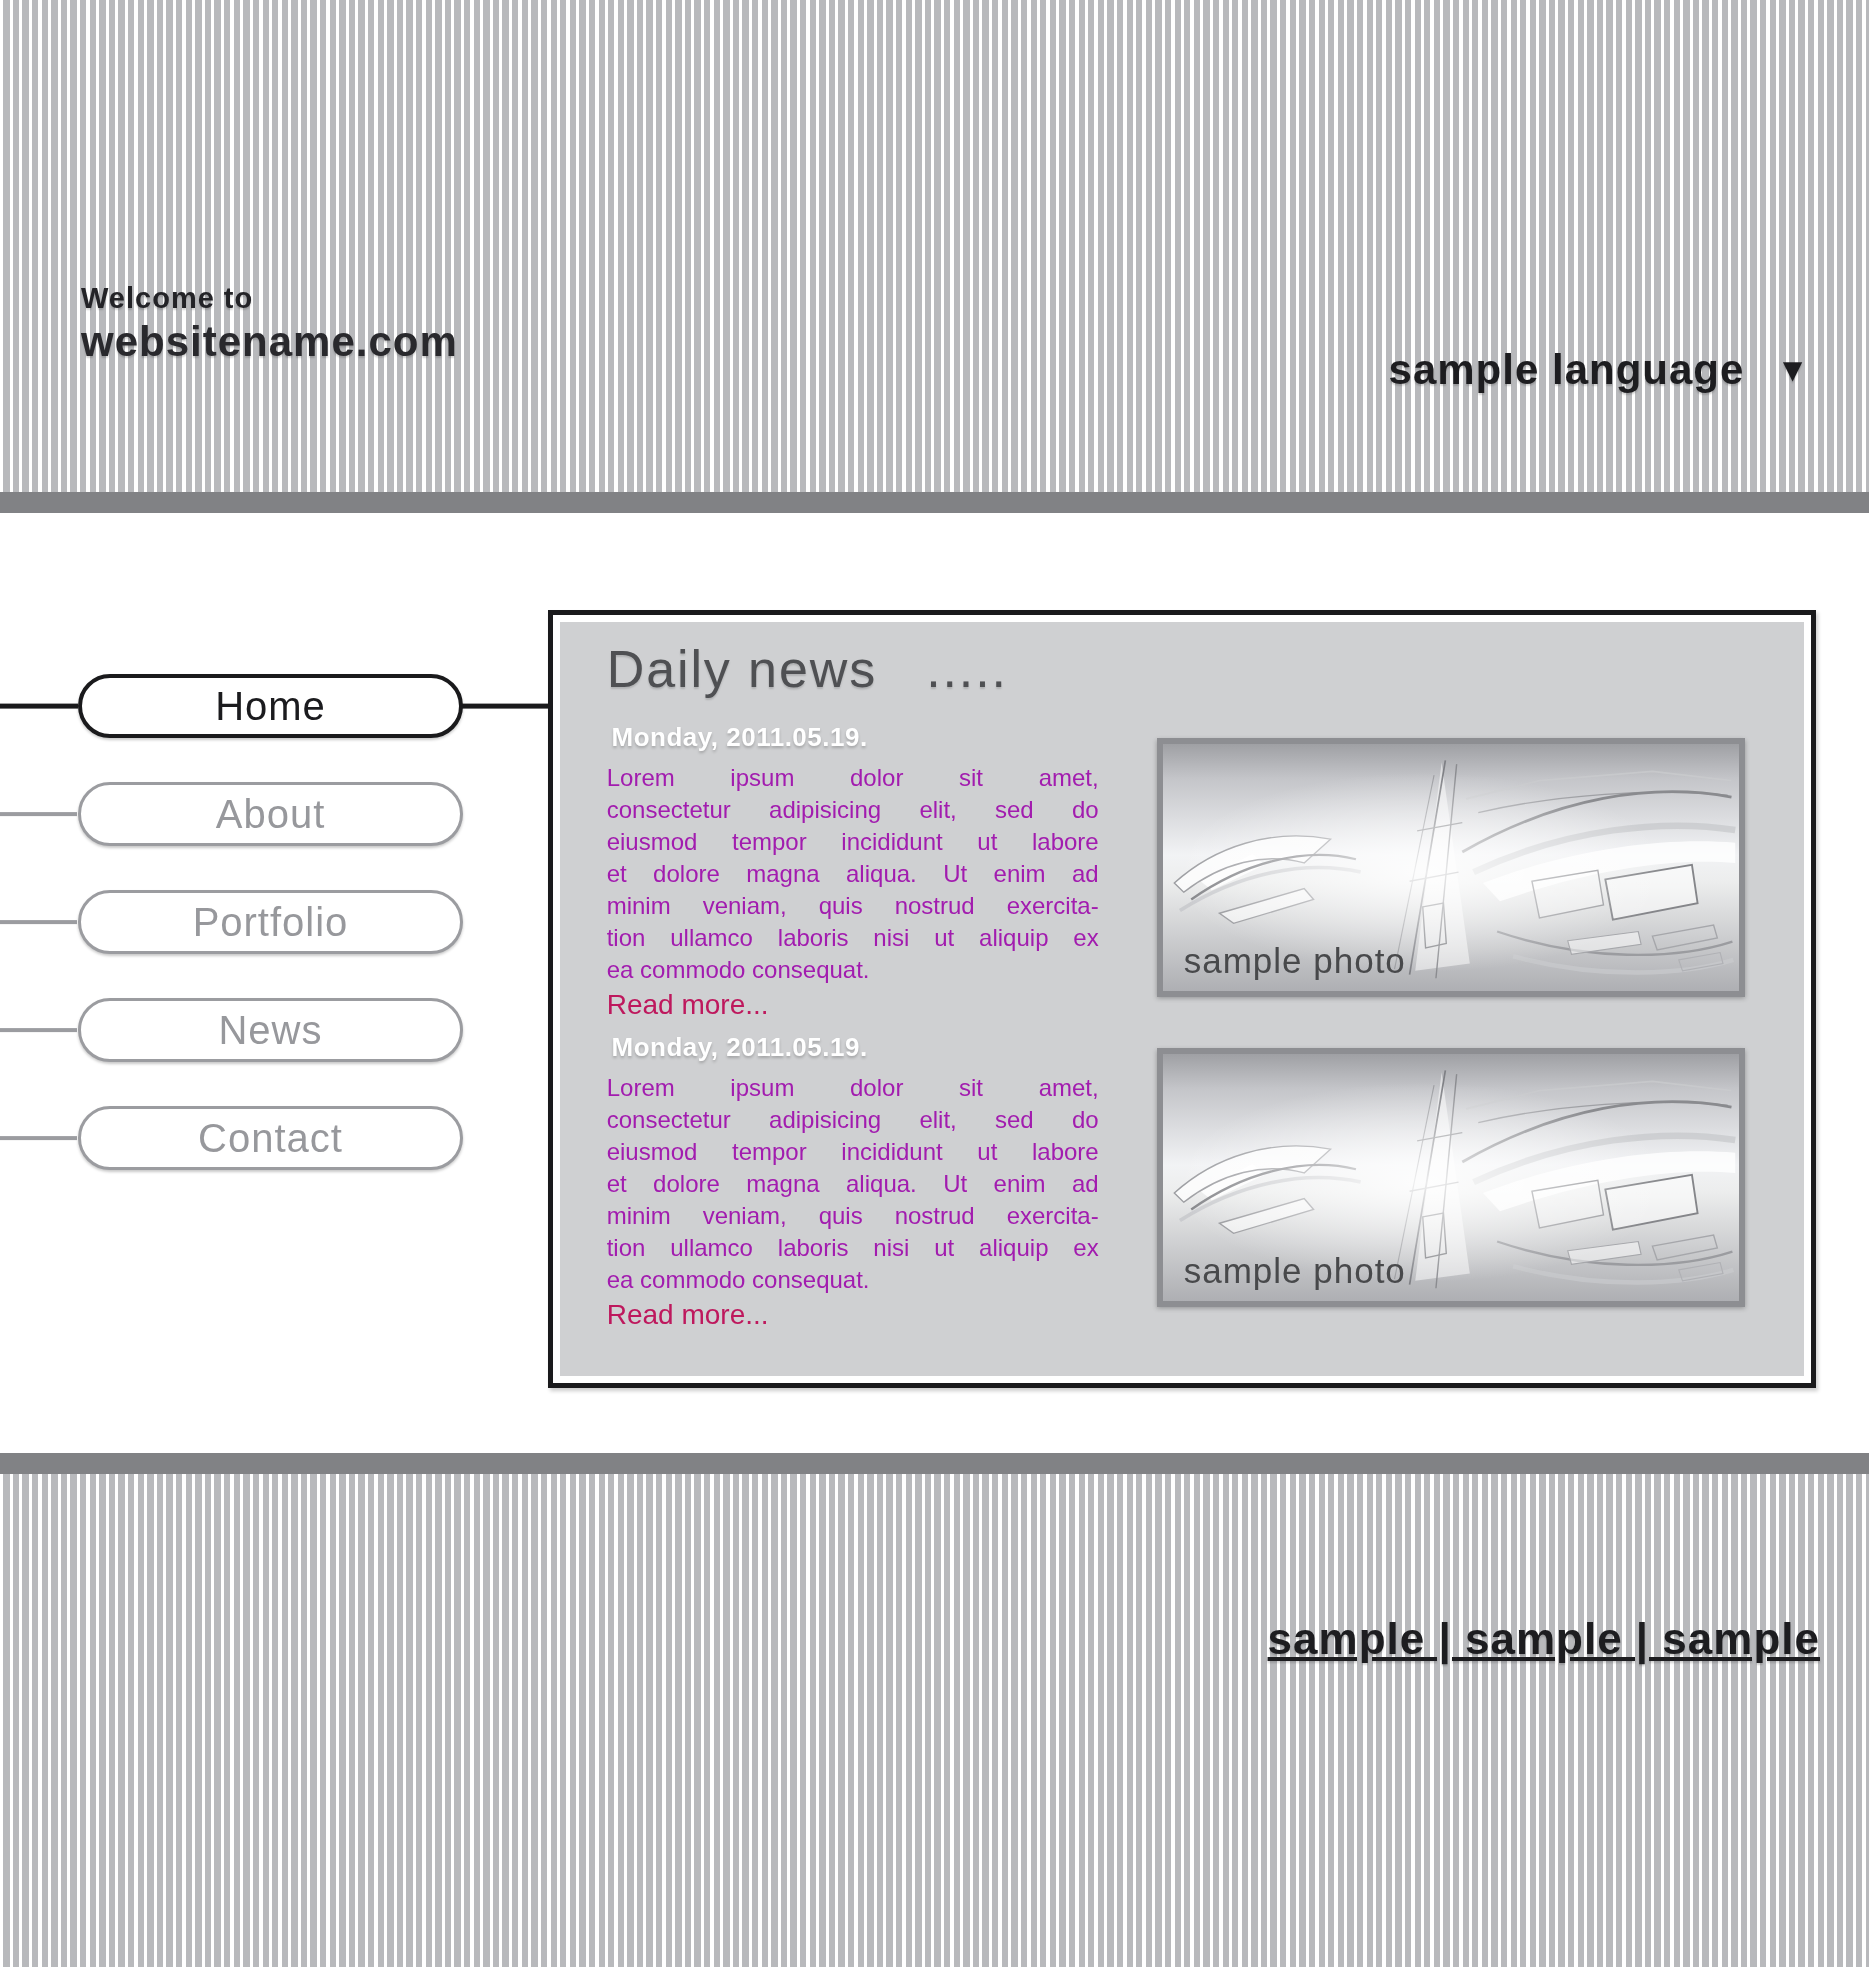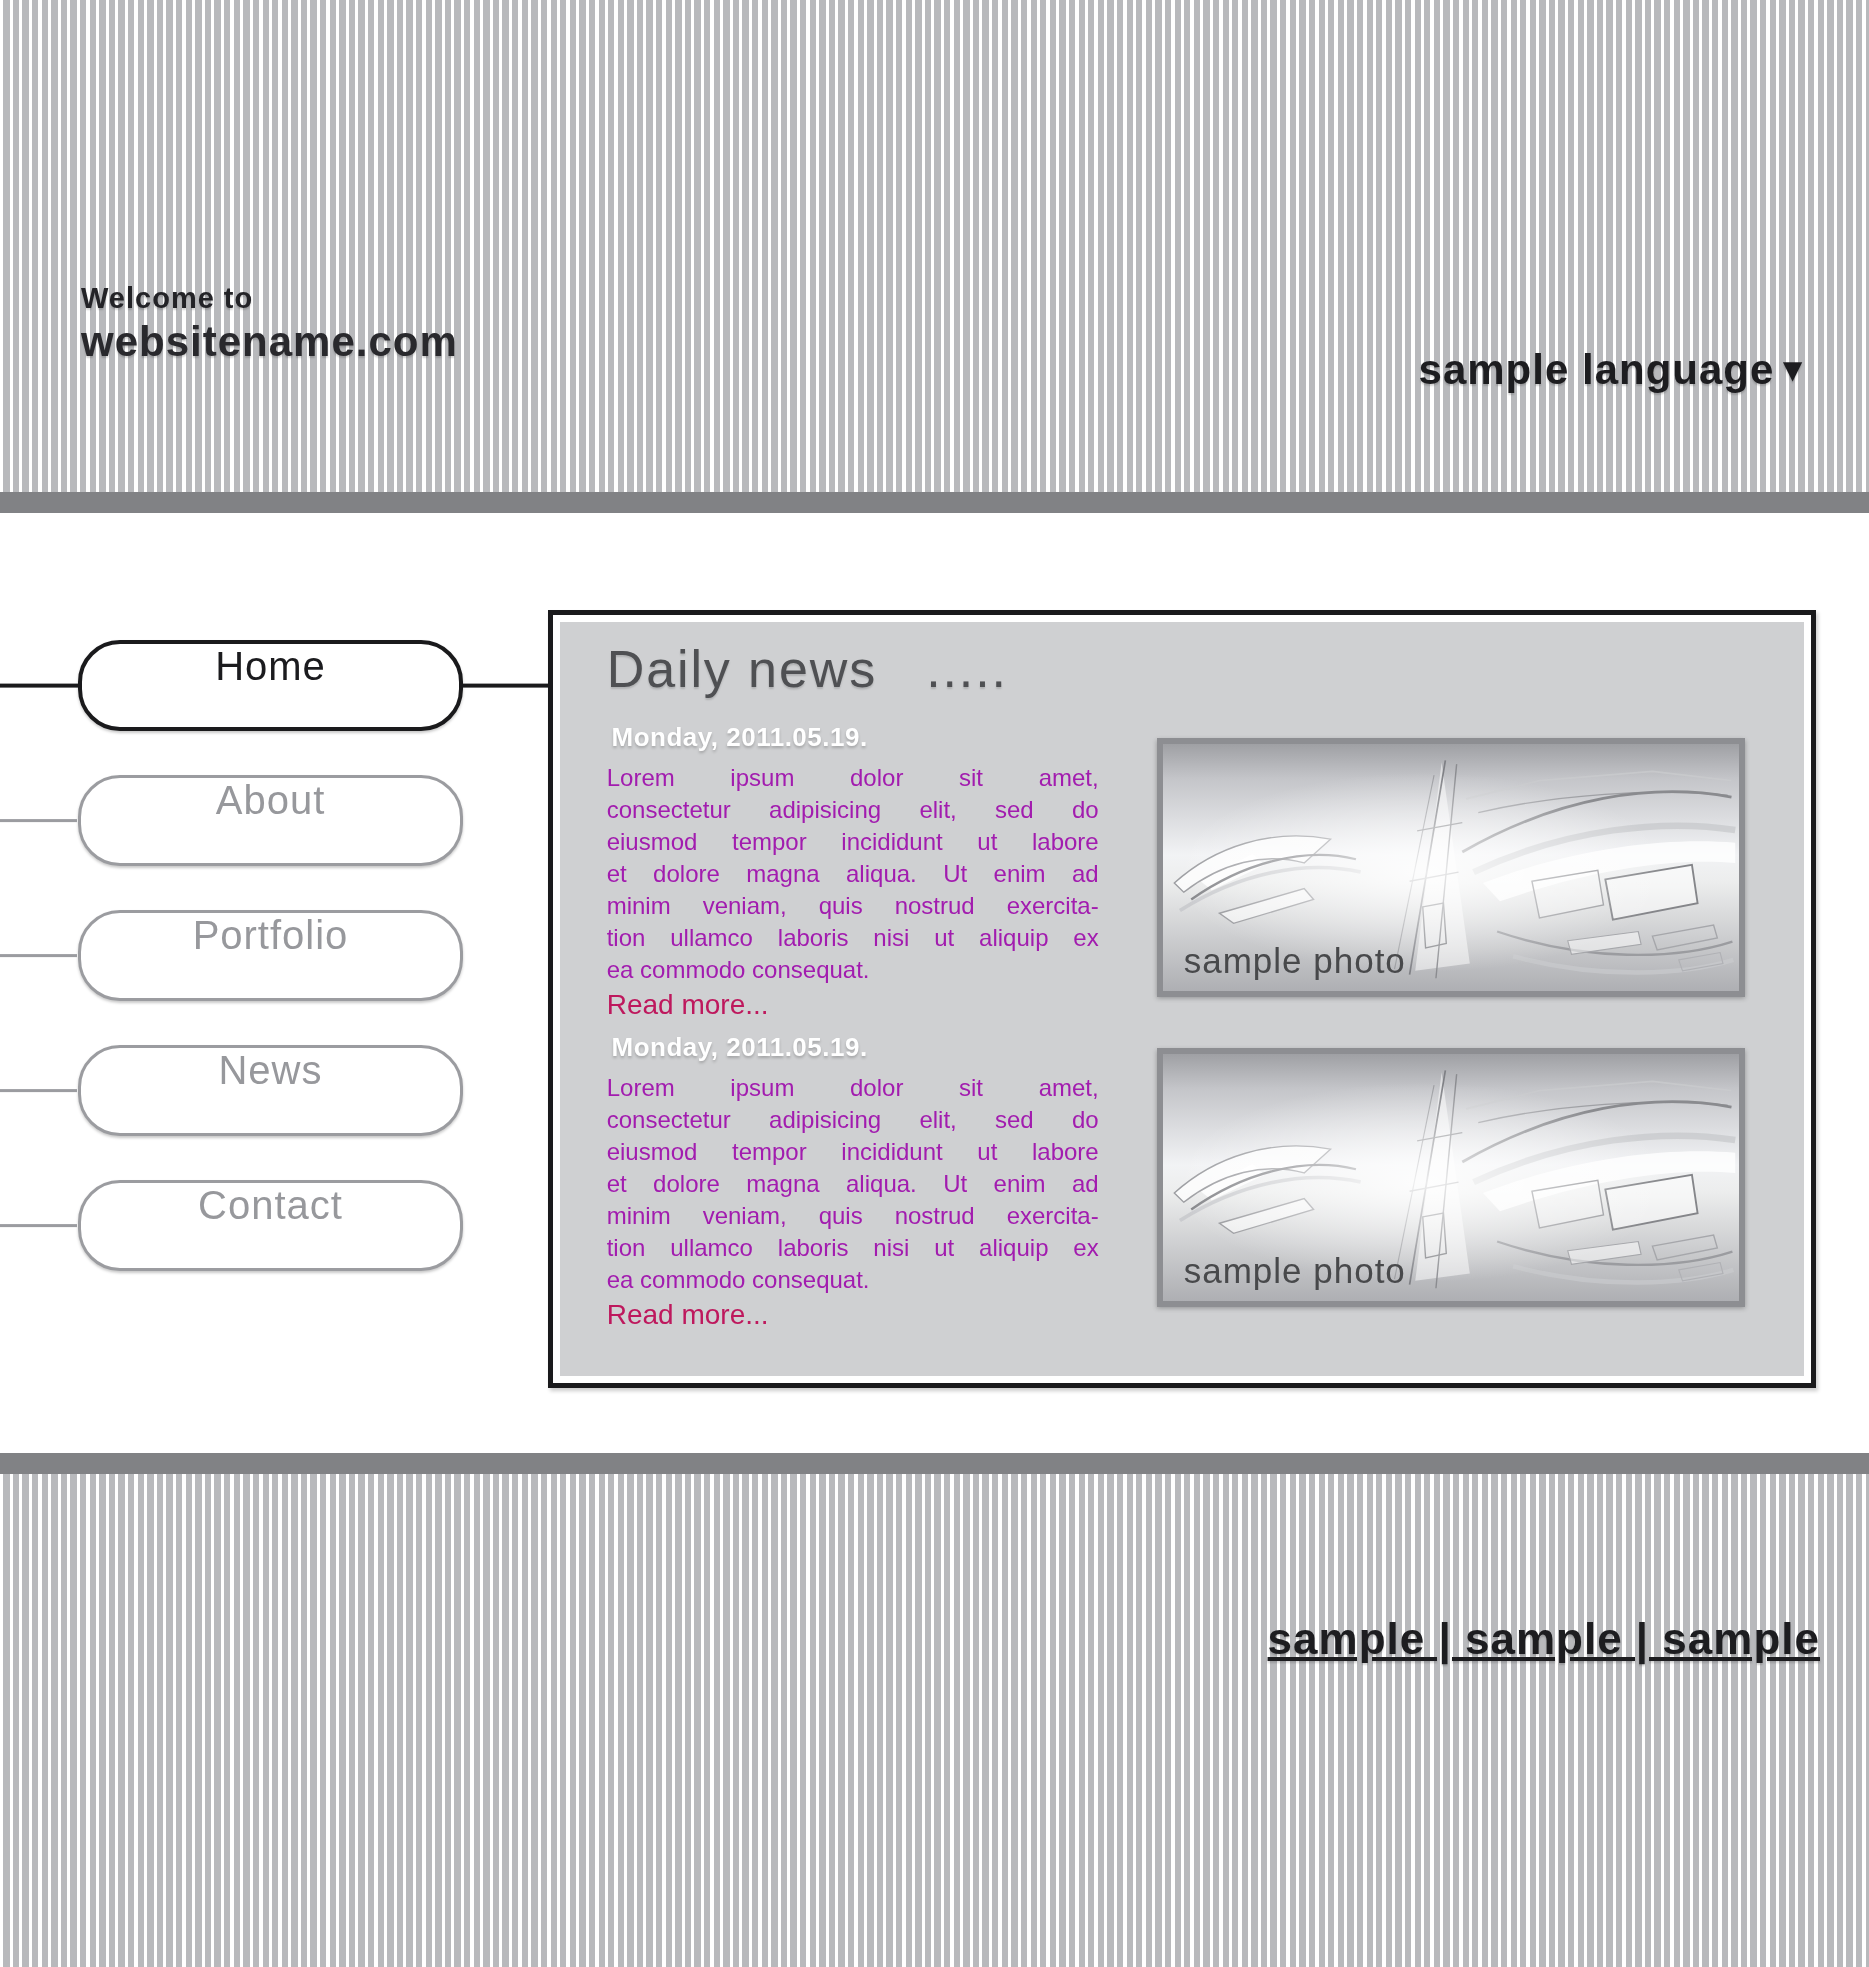--- a/index.html
+++ b/index.html
@@ -25,35 +25,36 @@
   .footer-bar { top:1453px; }
 
   
   .welcome-block { position:absolute; left:81px; top:282px; color:#232327; }
   .welcome-line1 { font-size:29px; font-weight:bold; letter-spacing:1px; text-shadow:0 1.9px 1.9px rgba(0,0,0,.18); }
   .welcome-line2 { font-size:42px; font-weight:bold; letter-spacing:1px; margin-top:3px; color:#29292d; text-shadow:0 1.9px 1.9px rgba(0,0,0,.18); }
   .language-select {
     position:absolute; right:60px; top:346px;
     font-size:42px; font-weight:bold; color:#1d1d20;
     letter-spacing:1px; cursor:pointer; text-shadow:0 1.9px 1.9px rgba(0,0,0,.18);
-    display:flex; align-items:center; gap:2px;
+    display:flex; align-items:center; gap:32px;
   }
   .language-select .arrow { font-size:33px; }
 
   
   .nav-list { position:absolute; left:78px; top:640px; list-style:none; }
   .pill {
     position:relative;
-    width:385px; height:91px; margin-bottom:44px;
+    width:385px; height:64px; margin-bottom:44px;
     background:#ffffff;
     border:3.8px solid #9b9ca0; border-radius:42px;
-    display:flex; justify-content:center;
+    display:flex; align-items:center; justify-content:center;
     font-size:40px; letter-spacing:1px; color:#97989c;
     box-shadow:0 1.9px 2.9px rgba(0,0,0,.22);
     cursor:pointer;
+    margin-top:34px;
   }
   .pill::before {          
     content:""; position:absolute; left:-82px; top:50%;
     width:78px; height:3.8px; background:#9b9ca0;
     transform:translateY(-50%);
   }
   .pill.active { border:4.8px solid #1a1a1c; color:#1b1b1e; }
   .pill.active::before { height:4.8px; background:#1a1a1c; left:-83px; width:79px; }
   .pill.active::after {    
     content:""; position:absolute; right:-89px; top:50%;

